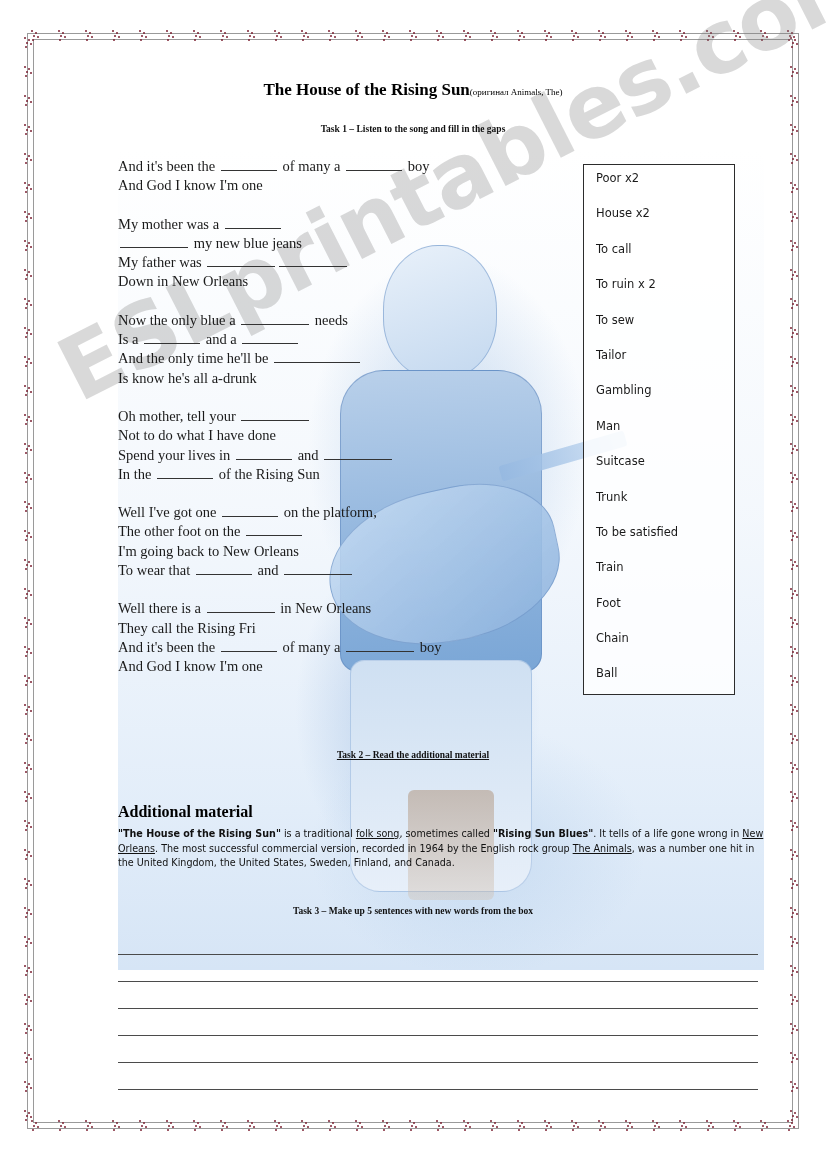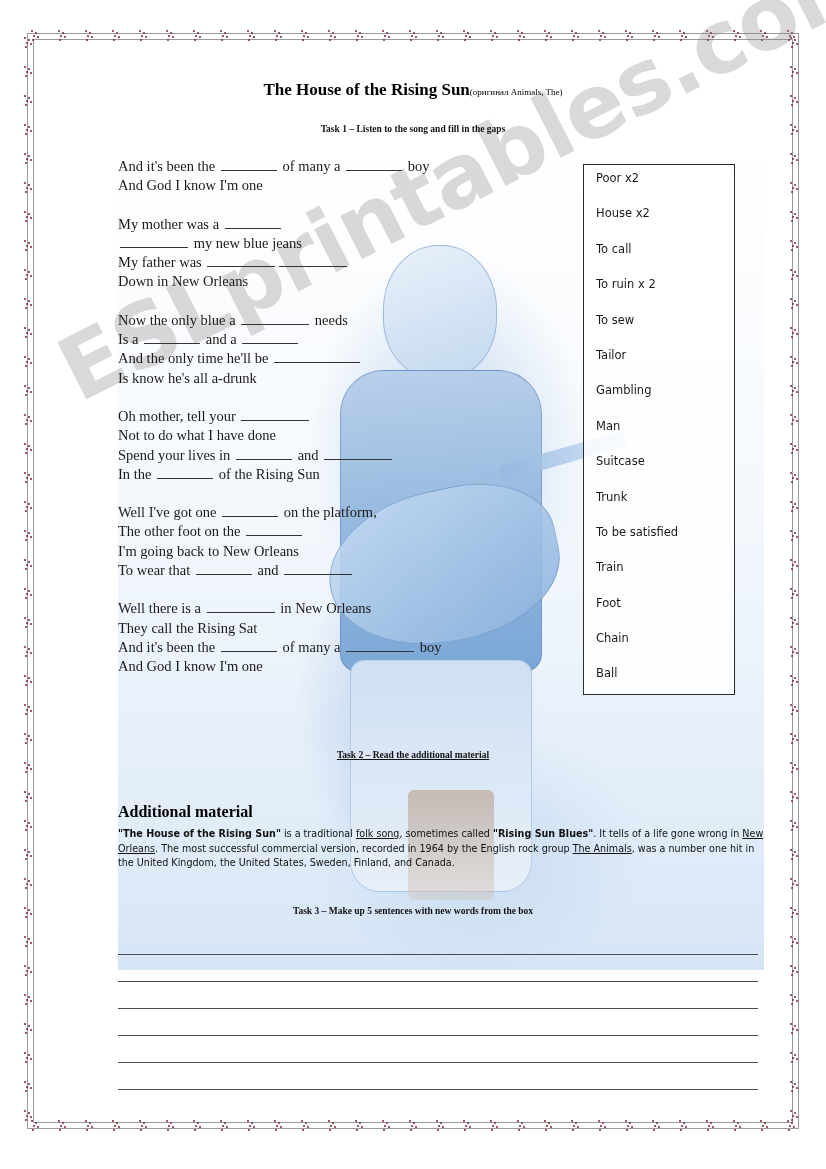--- a/index.html
+++ b/index.html
@@ -1006,21 +1006,21 @@
         <div class="line"><span>In the </span><span class="gap g-m"></span><span> of the Rising Sun</span></div>
       </div>
       <div class="stanza">
         <div class="line"><span>Well I've got one </span><span class="gap g-m"></span><span> on the platform,</span></div>
         <div class="line"><span>The other foot on the </span><span class="gap g-m"></span></div>
         <div class="line"><span>I'm going back to New Orleans</span></div>
         <div class="line"><span>To wear that </span><span class="gap g-m"></span><span> and </span><span class="gap g-l"></span></div>
       </div>
       <div class="stanza">
         <div class="line"><span>Well there is a </span><span class="gap g-l"></span><span> in New Orleans</span></div>
-        <div class="line"><span>They call the Rising Sat</span></div>
+        <div class="line"><span>They call the Rising Fri</span></div>
         <div class="line"><span>And it's been the </span><span class="gap g-m"></span><span> of many a </span><span class="gap g-l"></span><span> boy</span></div>
         <div class="line"><span>And God I know I'm one</span></div>
       </div>
     </div>
 
   <div class="wordbox" id="wordbox">
       <div class="word">Poor x2</div>
       <div class="word">House x2</div>
       <div class="word">To call</div>
       <div class="word">To ruin x 2</div>

